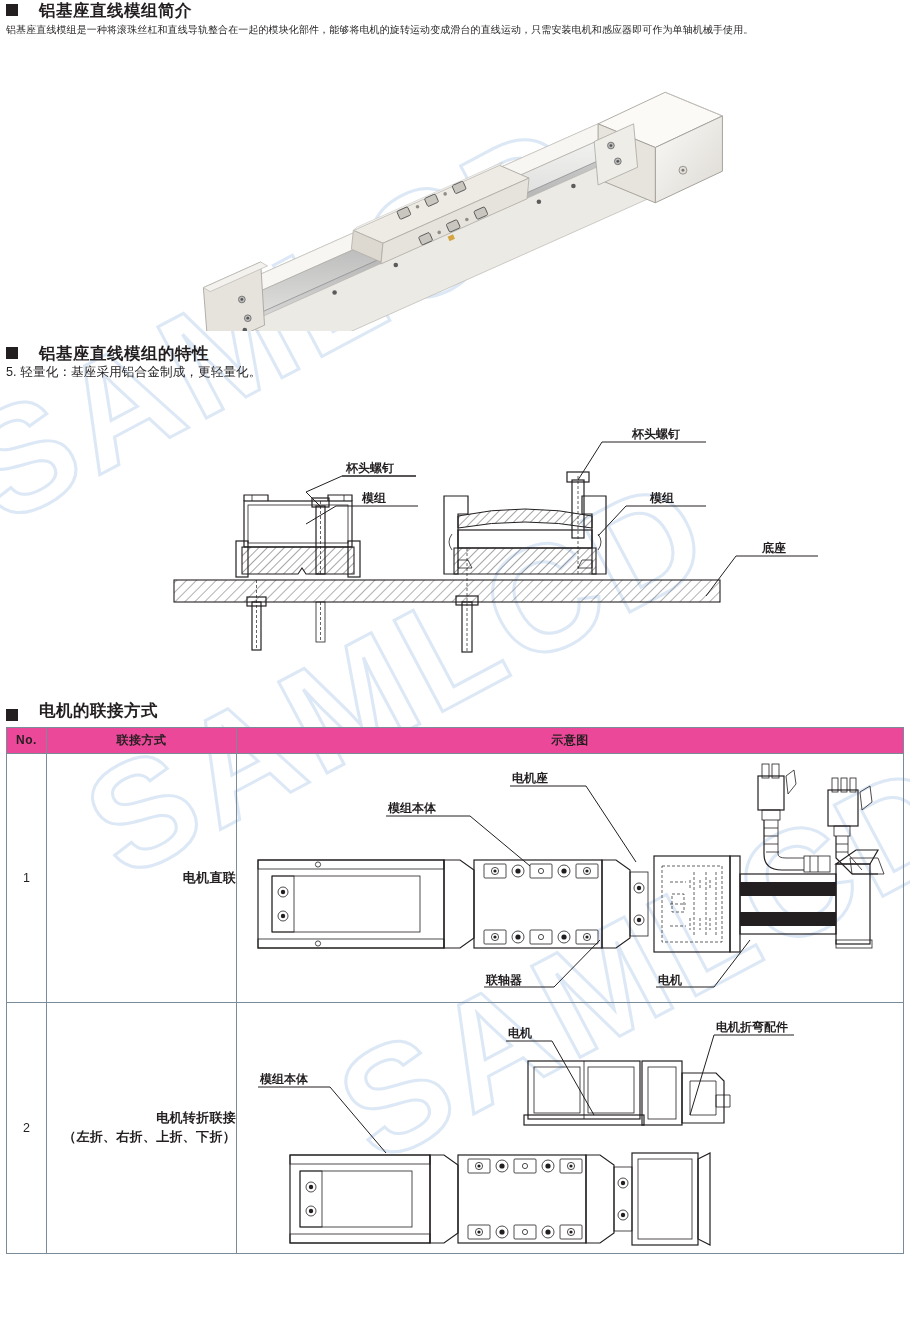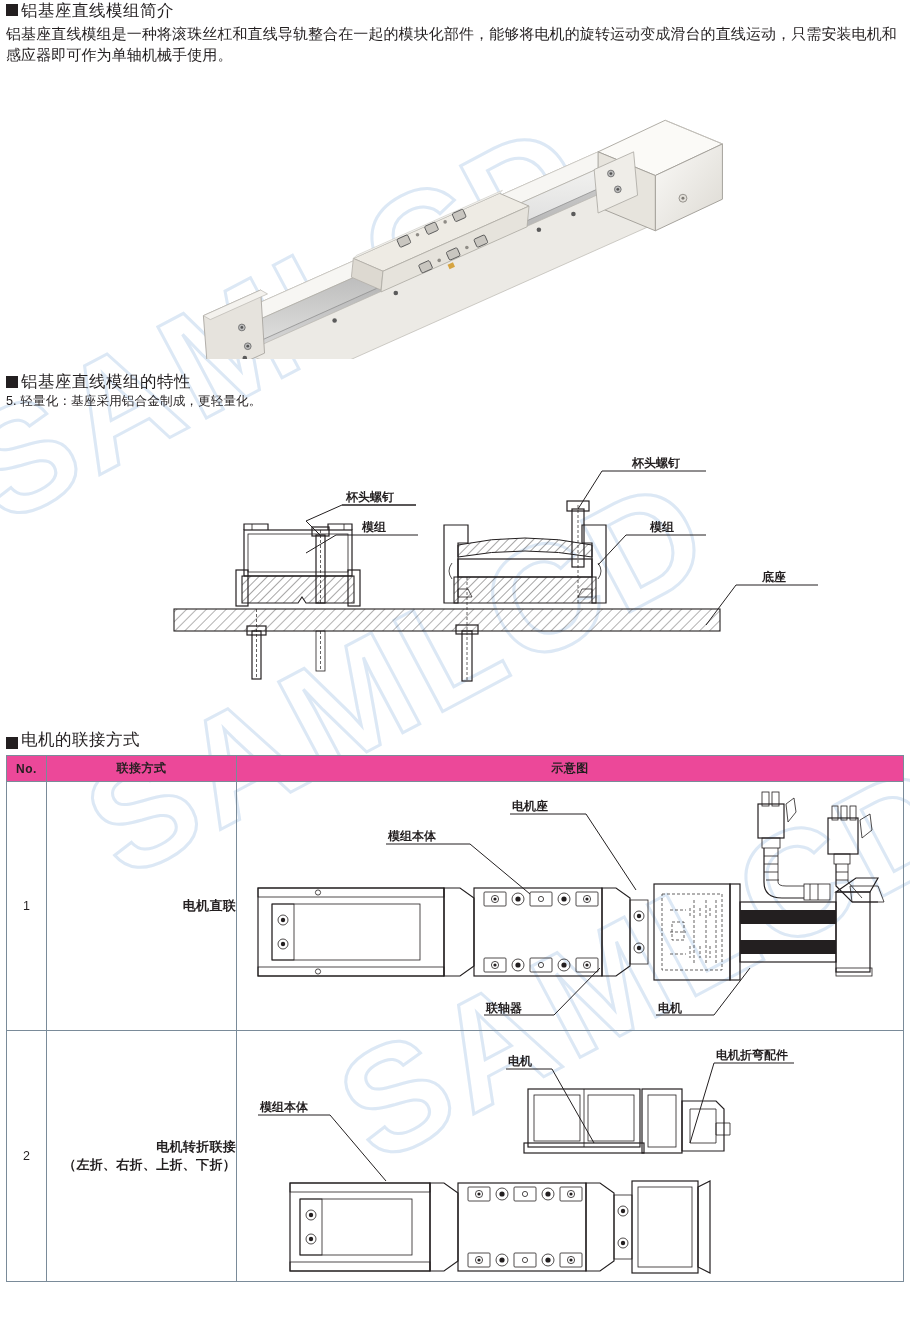--- a/index.html
+++ b/index.html
@@ -31,40 +31,40 @@
     font-size: 150px;
     letter-spacing: 6px;
   }
 
   .page { position: relative; z-index: 2; padding: 0 6px; }
 
   
   .sec-head {
     display: flex;
     align-items: center;
-    gap: 3px;
+    gap: 21px;
     margin: 0;
     padding: 0;
     font-size: 16.5px;
-    font-weight: 400;
+    font-weight: 700;
     color: #231f20;
     line-height: 1.25;
   }
   .sec-head .sq {
     display: inline-block;
     width: 12px; height: 12px;
     background: #231f20;
     flex: 0 0 auto;
     position: relative;
     top: 0px;
   }
   .sec-head .txt { letter-spacing: .5px; }
 
   .intro-p {
-    font-size: 15px;
+    font-size: 10px;
     line-height: 1.42;
     margin: 2px 0 0 0;
     letter-spacing: .1px;
     color: #231f20;
   }
 
   
   .hero {
     height: 290px;
     position: relative;

